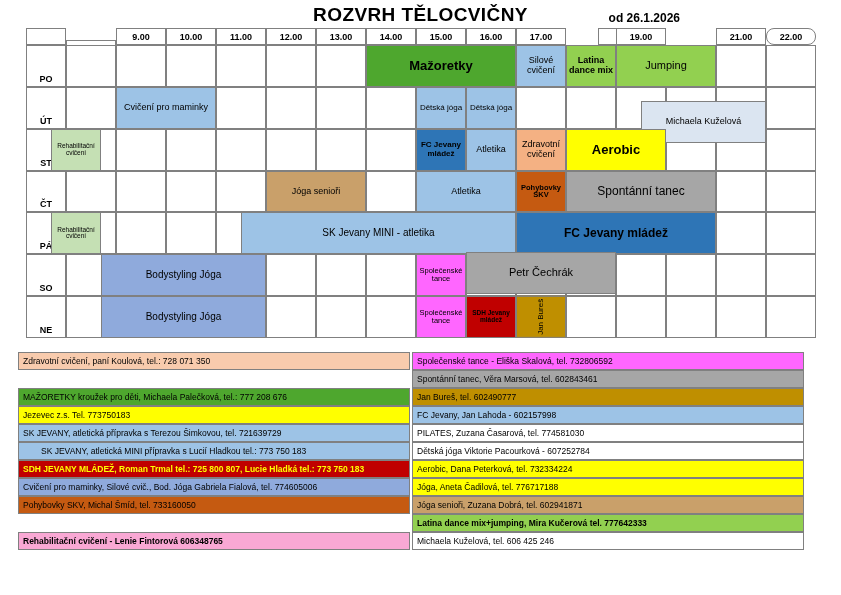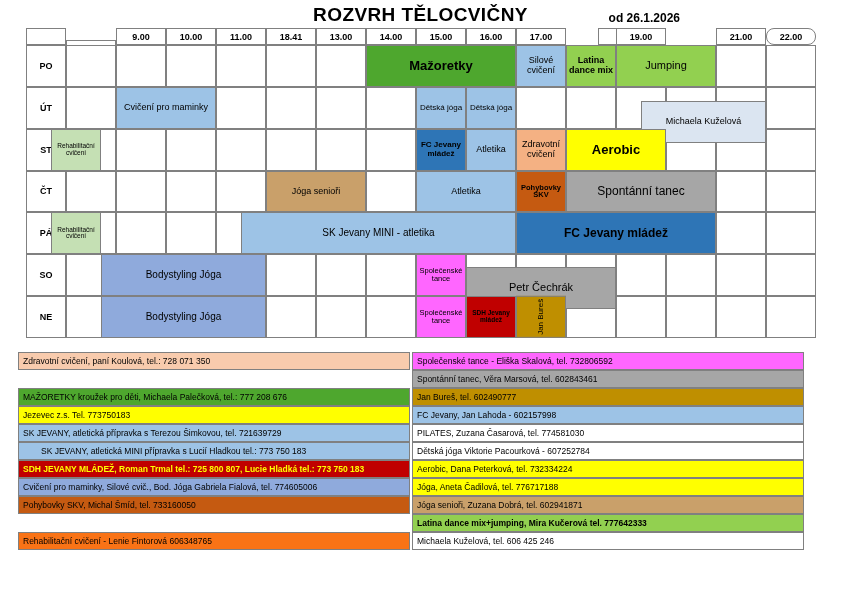--- a/index.html
+++ b/index.html
@@ -63,21 +63,21 @@
   }
   .daylab {
     font-size: 9px;
     font-weight: bold;
     text-align: center;
     color: #000;
     background: #ffffff;
     display: flex;
     align-items: flex-end;
     justify-content: center;
-    padding-bottom: 15px;
+    padding-bottom: 2px;
   }
   .emptycell {
     background: #ffffff;
   }
   .ev {
     position: absolute;
     box-sizing: border-box;
     border: 1px solid #808080;
     display: flex;
     align-items: center;
@@ -122,21 +122,21 @@
 
   <div class="title">ROZVRH TĚLOCVIČNY</div>
   <div class="date">od 26.1.2026</div>
 
   <div id="grid">
       <div class="cellbox hdr" style="left: 0px; top: 0px; width: 40px; height: 17px;"></div>
       <div class="cellbox hdr" style="left: 40px; top: 0px; width: 50px; height: 17px; margin-top: 12px;">8.00</div>
       <div class="cellbox hdr" style="left: 90px; top: 0px; width: 50px; height: 17px;">9.00</div>
       <div class="cellbox hdr" style="left: 140px; top: 0px; width: 50px; height: 17px;">10.00</div>
       <div class="cellbox hdr" style="left: 190px; top: 0px; width: 50px; height: 17px;">11.00</div>
-      <div class="cellbox hdr" style="left: 240px; top: 0px; width: 50px; height: 17px;">18.41</div>
+      <div class="cellbox hdr" style="left: 240px; top: 0px; width: 50px; height: 17px;">12.00</div>
       <div class="cellbox hdr" style="left: 290px; top: 0px; width: 50px; height: 17px;">13.00</div>
       <div class="cellbox hdr" style="left: 340px; top: 0px; width: 50px; height: 17px;">14.00</div>
       <div class="cellbox hdr" style="left: 390px; top: 0px; width: 50px; height: 17px;">15.00</div>
       <div class="cellbox hdr" style="left: 440px; top: 0px; width: 50px; height: 17px;">16.00</div>
       <div class="cellbox hdr" style="left: 490px; top: 0px; width: 50px; height: 17px;">17.00</div>
       <div class="cellbox hdr" style="left: 572px; top: 0px; width: 50px; height: 17px; padding-left: 28px;">18.00</div>
       <div class="cellbox hdr" style="left: 590px; top: 0px; width: 50px; height: 17px;">19.00</div>
       <div class="cellbox hdr" style="left: 640px; top: 0px; width: 50px; height: 17px; margin-top: 28px;">20.00</div>
       <div class="cellbox hdr" style="left: 690px; top: 0px; width: 50px; height: 17px;">21.00</div>
       <div class="cellbox hdr" style="left: 740px; top: 0px; width: 50px; height: 17px; border-radius: 8px;">22.00</div>
@@ -267,40 +267,40 @@
       <div class="ev" style="left: 540px; top: 100.714px; width: 100px; height: 41.8571px; background: rgb(255, 255, 0); font-size: 13px; font-weight: bold;">Aerobic</div>
       <div class="ev" style="left: 240px; top: 142.571px; width: 100px; height: 41.8571px; background: rgb(201, 160, 106); font-size: 9px; font-weight: normal;">Jóga senioři</div>
       <div class="ev" style="left: 390px; top: 142.571px; width: 100px; height: 41.8571px; background: rgb(157, 195, 230); font-size: 9px; font-weight: normal;">Atletika</div>
       <div class="ev" style="left: 490px; top: 142.571px; width: 50px; height: 41.8571px; background: rgb(197, 90, 17); font-size: 7.5px; font-weight: bold;">Pohybovky SKV</div>
       <div class="ev" style="left: 540px; top: 142.571px; width: 150px; height: 41.8571px; background: rgb(166, 166, 166); font-size: 12px; font-weight: normal;">Spontánní tanec</div>
       <div class="ev" style="left: 25px; top: 184.429px; width: 50px; height: 41.8571px; background: rgb(197, 224, 180); font-size: 6.5px; font-weight: normal;">Rehabilitační cvičení</div>
       <div class="ev" style="left: 215px; top: 184.429px; width: 275px; height: 41.8571px; background: rgb(157, 195, 230); font-size: 10px; font-weight: normal;">SK Jevany MINI - atletika</div>
       <div class="ev" style="left: 490px; top: 184.429px; width: 200px; height: 41.8571px; background: rgb(46, 117, 182); font-size: 12px; font-weight: bold;">FC Jevany mládež</div>
       <div class="ev" style="left: 75px; top: 226.286px; width: 165px; height: 41.8571px; background: rgb(143, 170, 220); font-size: 10px; font-weight: normal;">Bodystyling Jóga</div>
       <div class="ev" style="left: 390px; top: 226.286px; width: 50px; height: 41.8571px; background: rgb(255, 102, 255); font-size: 7.5px; font-weight: normal;">Společenské tance</div>
-      <div class="ev" style="left: 440px; top: 239px; width: 150px; height: 41.8571px; background: rgb(166, 166, 166); font-size: 11px; font-weight: normal;">Petr Čechrák</div>
+      <div class="ev" style="left: 440px; top: 224px; width: 150px; height: 41.8571px; background: rgb(166, 166, 166); font-size: 11px; font-weight: normal;">Petr Čechrák</div>
       <div class="ev" style="left: 75px; top: 268.143px; width: 165px; height: 41.8571px; background: rgb(143, 170, 220); font-size: 10px; font-weight: normal;">Bodystyling Jóga</div>
       <div class="ev" style="left: 390px; top: 268.143px; width: 50px; height: 41.8571px; background: rgb(255, 102, 255); font-size: 7.5px; font-weight: normal;">Společenské tance</div>
       <div class="ev" style="left: 440px; top: 268.143px; width: 50px; height: 41.8571px; background: rgb(192, 0, 0); font-size: 6.5px; font-weight: bold;">SDH Jevany mládež</div>
       <div class="ev" style="left: 490px; top: 268.143px; width: 50px; height: 41.8571px; background: rgb(191, 143, 0); font-size: 8px; font-weight: normal; writing-mode: vertical-rl; transform: rotate(180deg);">Jan Bureš</div>
     </div>
 
   <div id="legend">
     <div class="lcol left">
         <div class="lrow" style="background: rgb(248, 203, 173); color: rgb(0, 0, 0); font-weight: normal;">Zdravotní cvičení, paní Koulová, tel.: 728 071 350</div>
         <div class="lrow blank"></div>
         <div class="lrow" style="background: rgb(78, 167, 46); color: rgb(0, 0, 0); font-weight: normal;">MAŽORETKY kroužek pro děti, Michaela Palečková, tel.: 777 208 676</div>
         <div class="lrow" style="background: rgb(255, 255, 0); color: rgb(0, 0, 0); font-weight: normal;">Jezevec z.s.  Tel.  773750183</div>
         <div class="lrow" style="background: rgb(157, 195, 230); color: rgb(0, 0, 0); font-weight: normal;">SK JEVANY, atletická přípravka s Terezou Šimkovou, tel. 721639729</div>
         <div class="lrow" style="background: rgb(157, 195, 230); color: rgb(0, 0, 0); font-weight: normal; padding-left: 22px;">SK JEVANY, atletická MINI přípravka s Lucií Hladkou tel.: 773 750 183</div>
         <div class="lrow" style="background: rgb(192, 0, 0); color: rgb(255, 255, 0); font-weight: bold;">SDH JEVANY MLÁDEŽ, Roman Trmal tel.: 725 800 807, Lucie Hladká tel.: 773 750 183</div>
         <div class="lrow" style="background: rgb(143, 170, 220); color: rgb(0, 0, 0); font-weight: normal;">Cvičení pro maminky, Silové cvič., Bod. Jóga Gabriela Fialová, tel. 774605006</div>
         <div class="lrow" style="background: rgb(197, 90, 17); color: rgb(0, 0, 0); font-weight: normal;">Pohybovky SKV, Michal Šmíd, tel. 733160050</div>
         <div class="lrow blank"></div>
-        <div class="lrow" style="background: #f97316; color: rgb(0, 0, 0); font-weight: normal;">Rehabilitační cvičení - Lenie Fintorová  606348765</div>
+        <div class="lrow" style="background: #f9a8d4; color: rgb(0, 0, 0); font-weight: bold;">Rehabilitační cvičení - Lenie Fintorová  606348765</div>
       </div>
     <div class="lcol right">
         <div class="lrow" style="background: rgb(255, 102, 255); color: rgb(0, 0, 0); font-weight: normal;">Společenské tance - Eliška Skalová, tel. 732806592</div>
         <div class="lrow" style="background: rgb(166, 166, 166); color: rgb(0, 0, 0); font-weight: normal;">Spontánní tanec, Věra Marsová, tel. 602843461</div>
         <div class="lrow" style="background: rgb(191, 143, 0); color: rgb(0, 0, 0); font-weight: normal;">Jan Bureš, tel. 602490777</div>
         <div class="lrow" style="background: rgb(157, 195, 230); color: rgb(0, 0, 0); font-weight: normal;">FC Jevany, Jan Lahoda - 602157998</div>
         <div class="lrow" style="background: rgb(255, 255, 255); color: rgb(0, 0, 0); font-weight: normal;">PILATES, Zuzana Časarová, tel. 774581030</div>
         <div class="lrow" style="background: rgb(255, 255, 255); color: rgb(0, 0, 0); font-weight: normal;">Dětská jóga Viktorie Pacourková - 607252784</div>
         <div class="lrow" style="background: rgb(255, 255, 0); color: rgb(0, 0, 0); font-weight: normal;">Aerobic, Dana Peterková, tel. 732334224</div>
         <div class="lrow" style="background: rgb(255, 255, 0); color: rgb(0, 0, 0); font-weight: normal;">Jóga, Aneta Čadilová, tel. 776717188</div>

